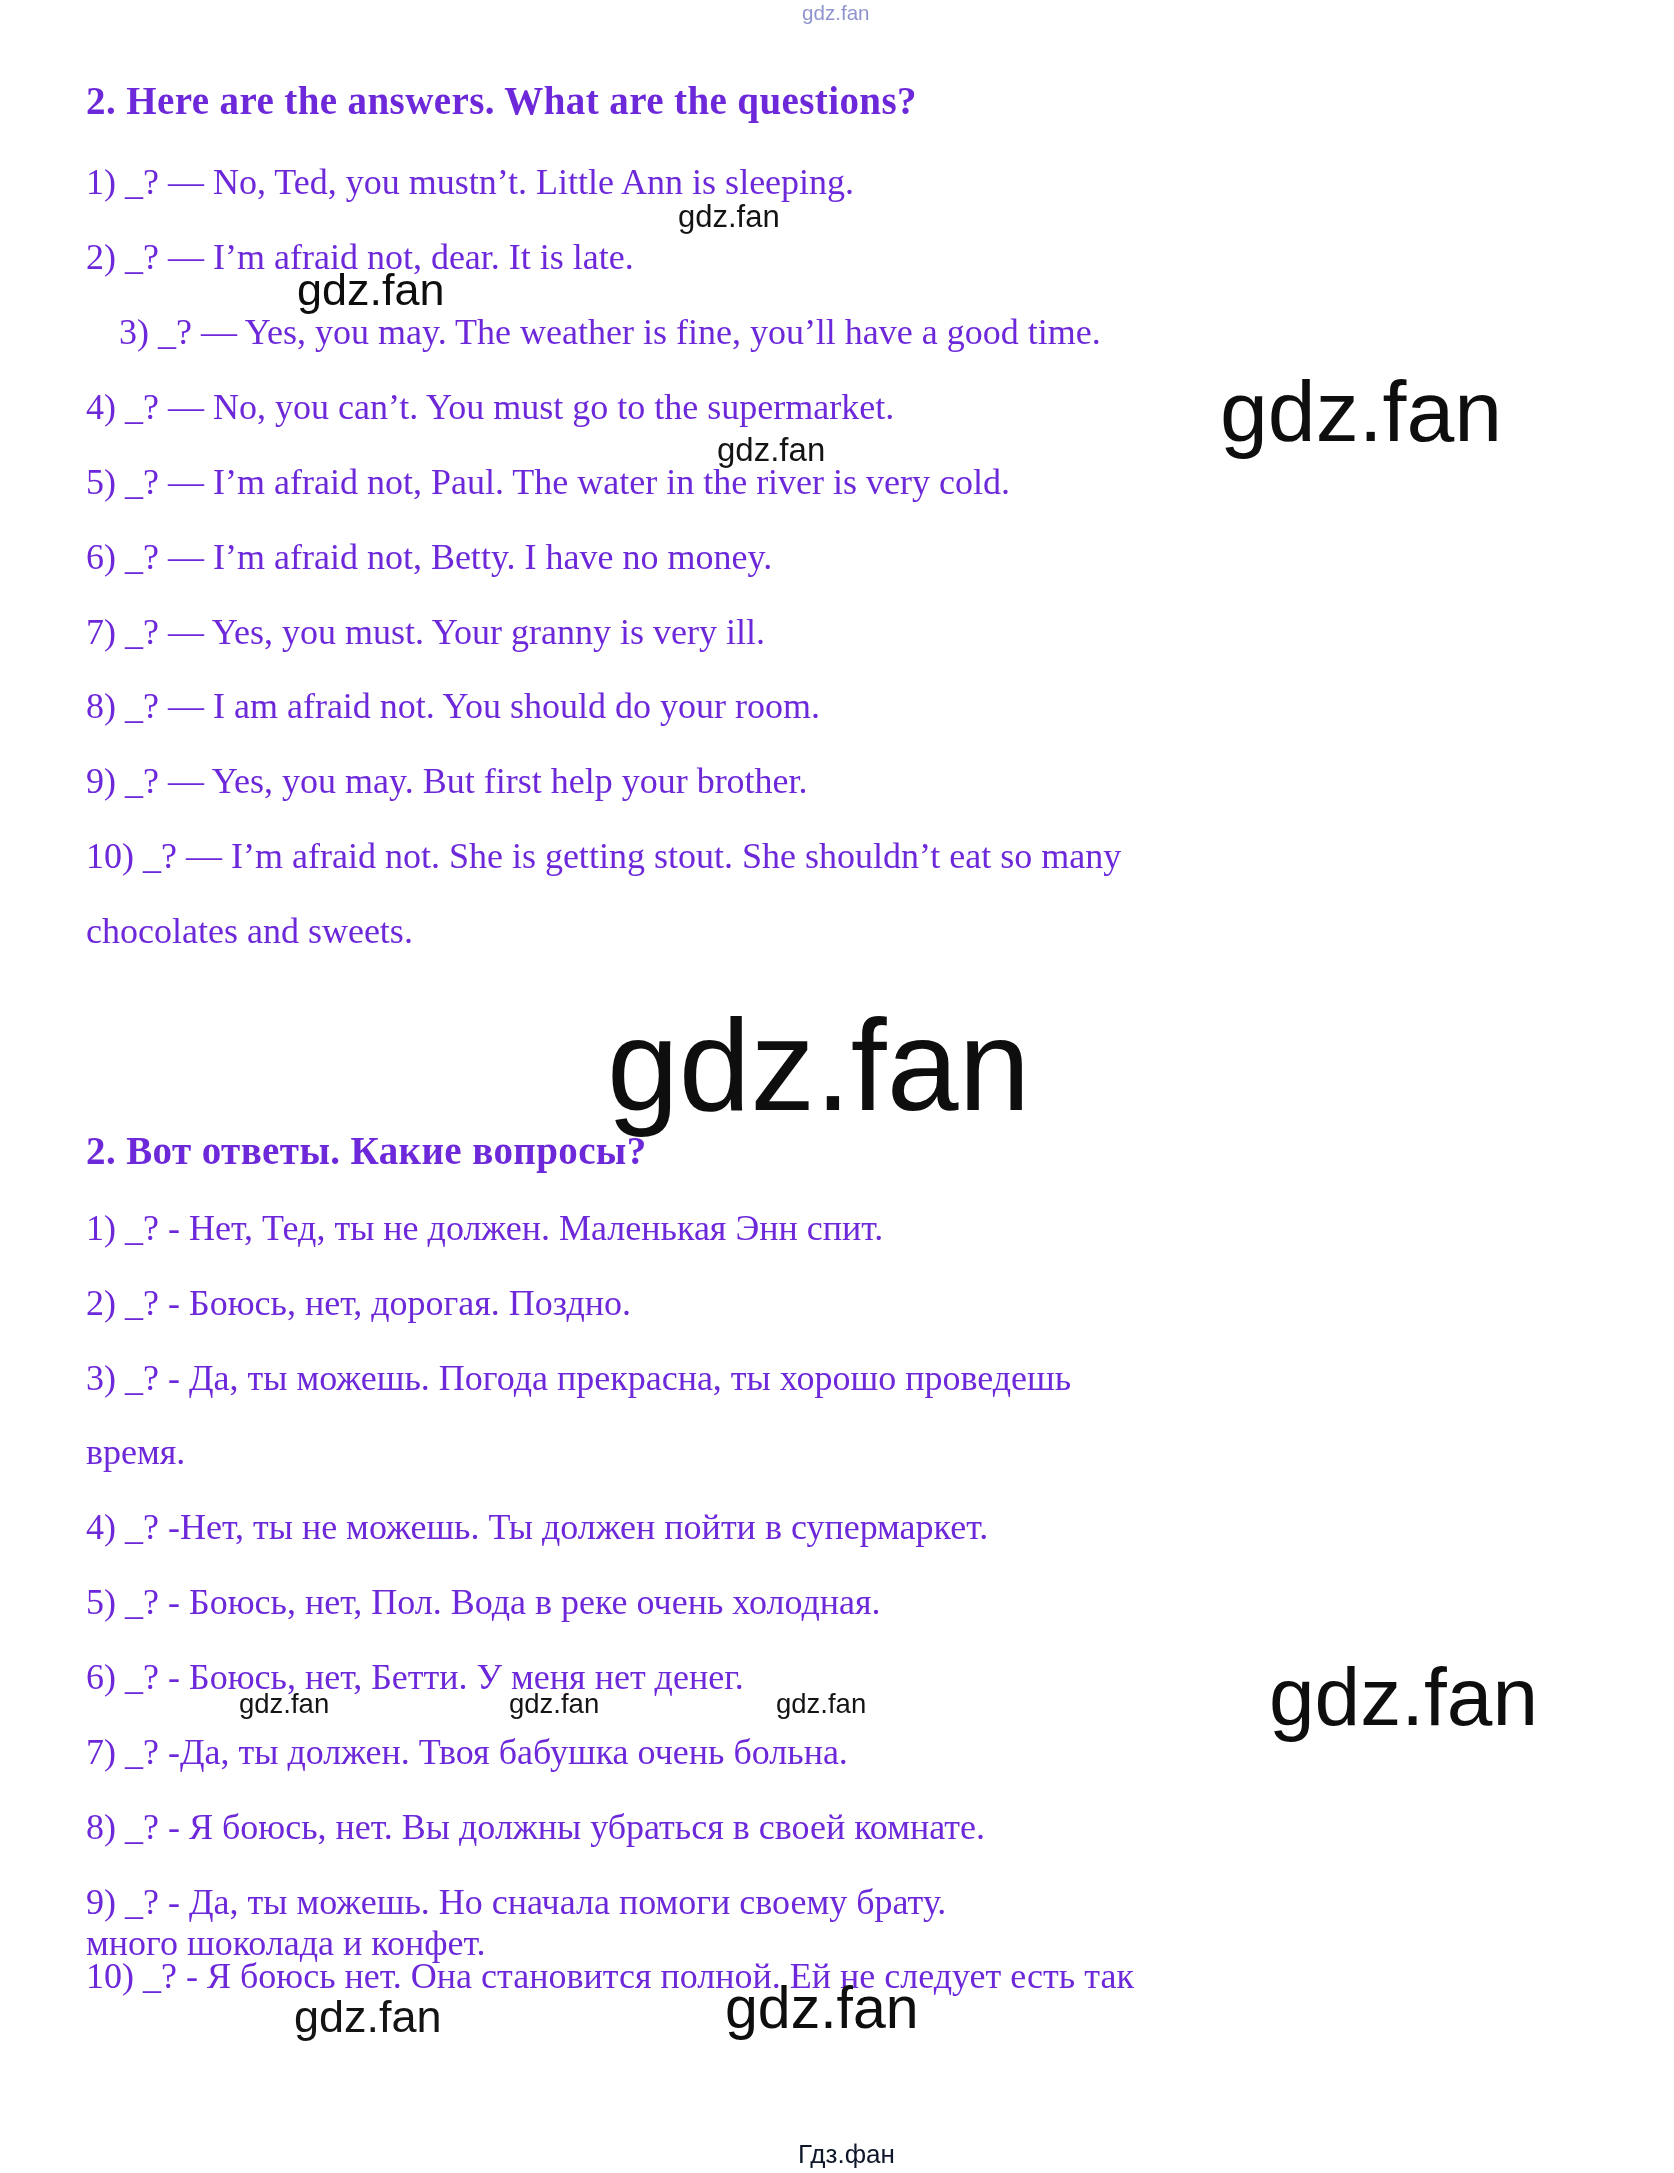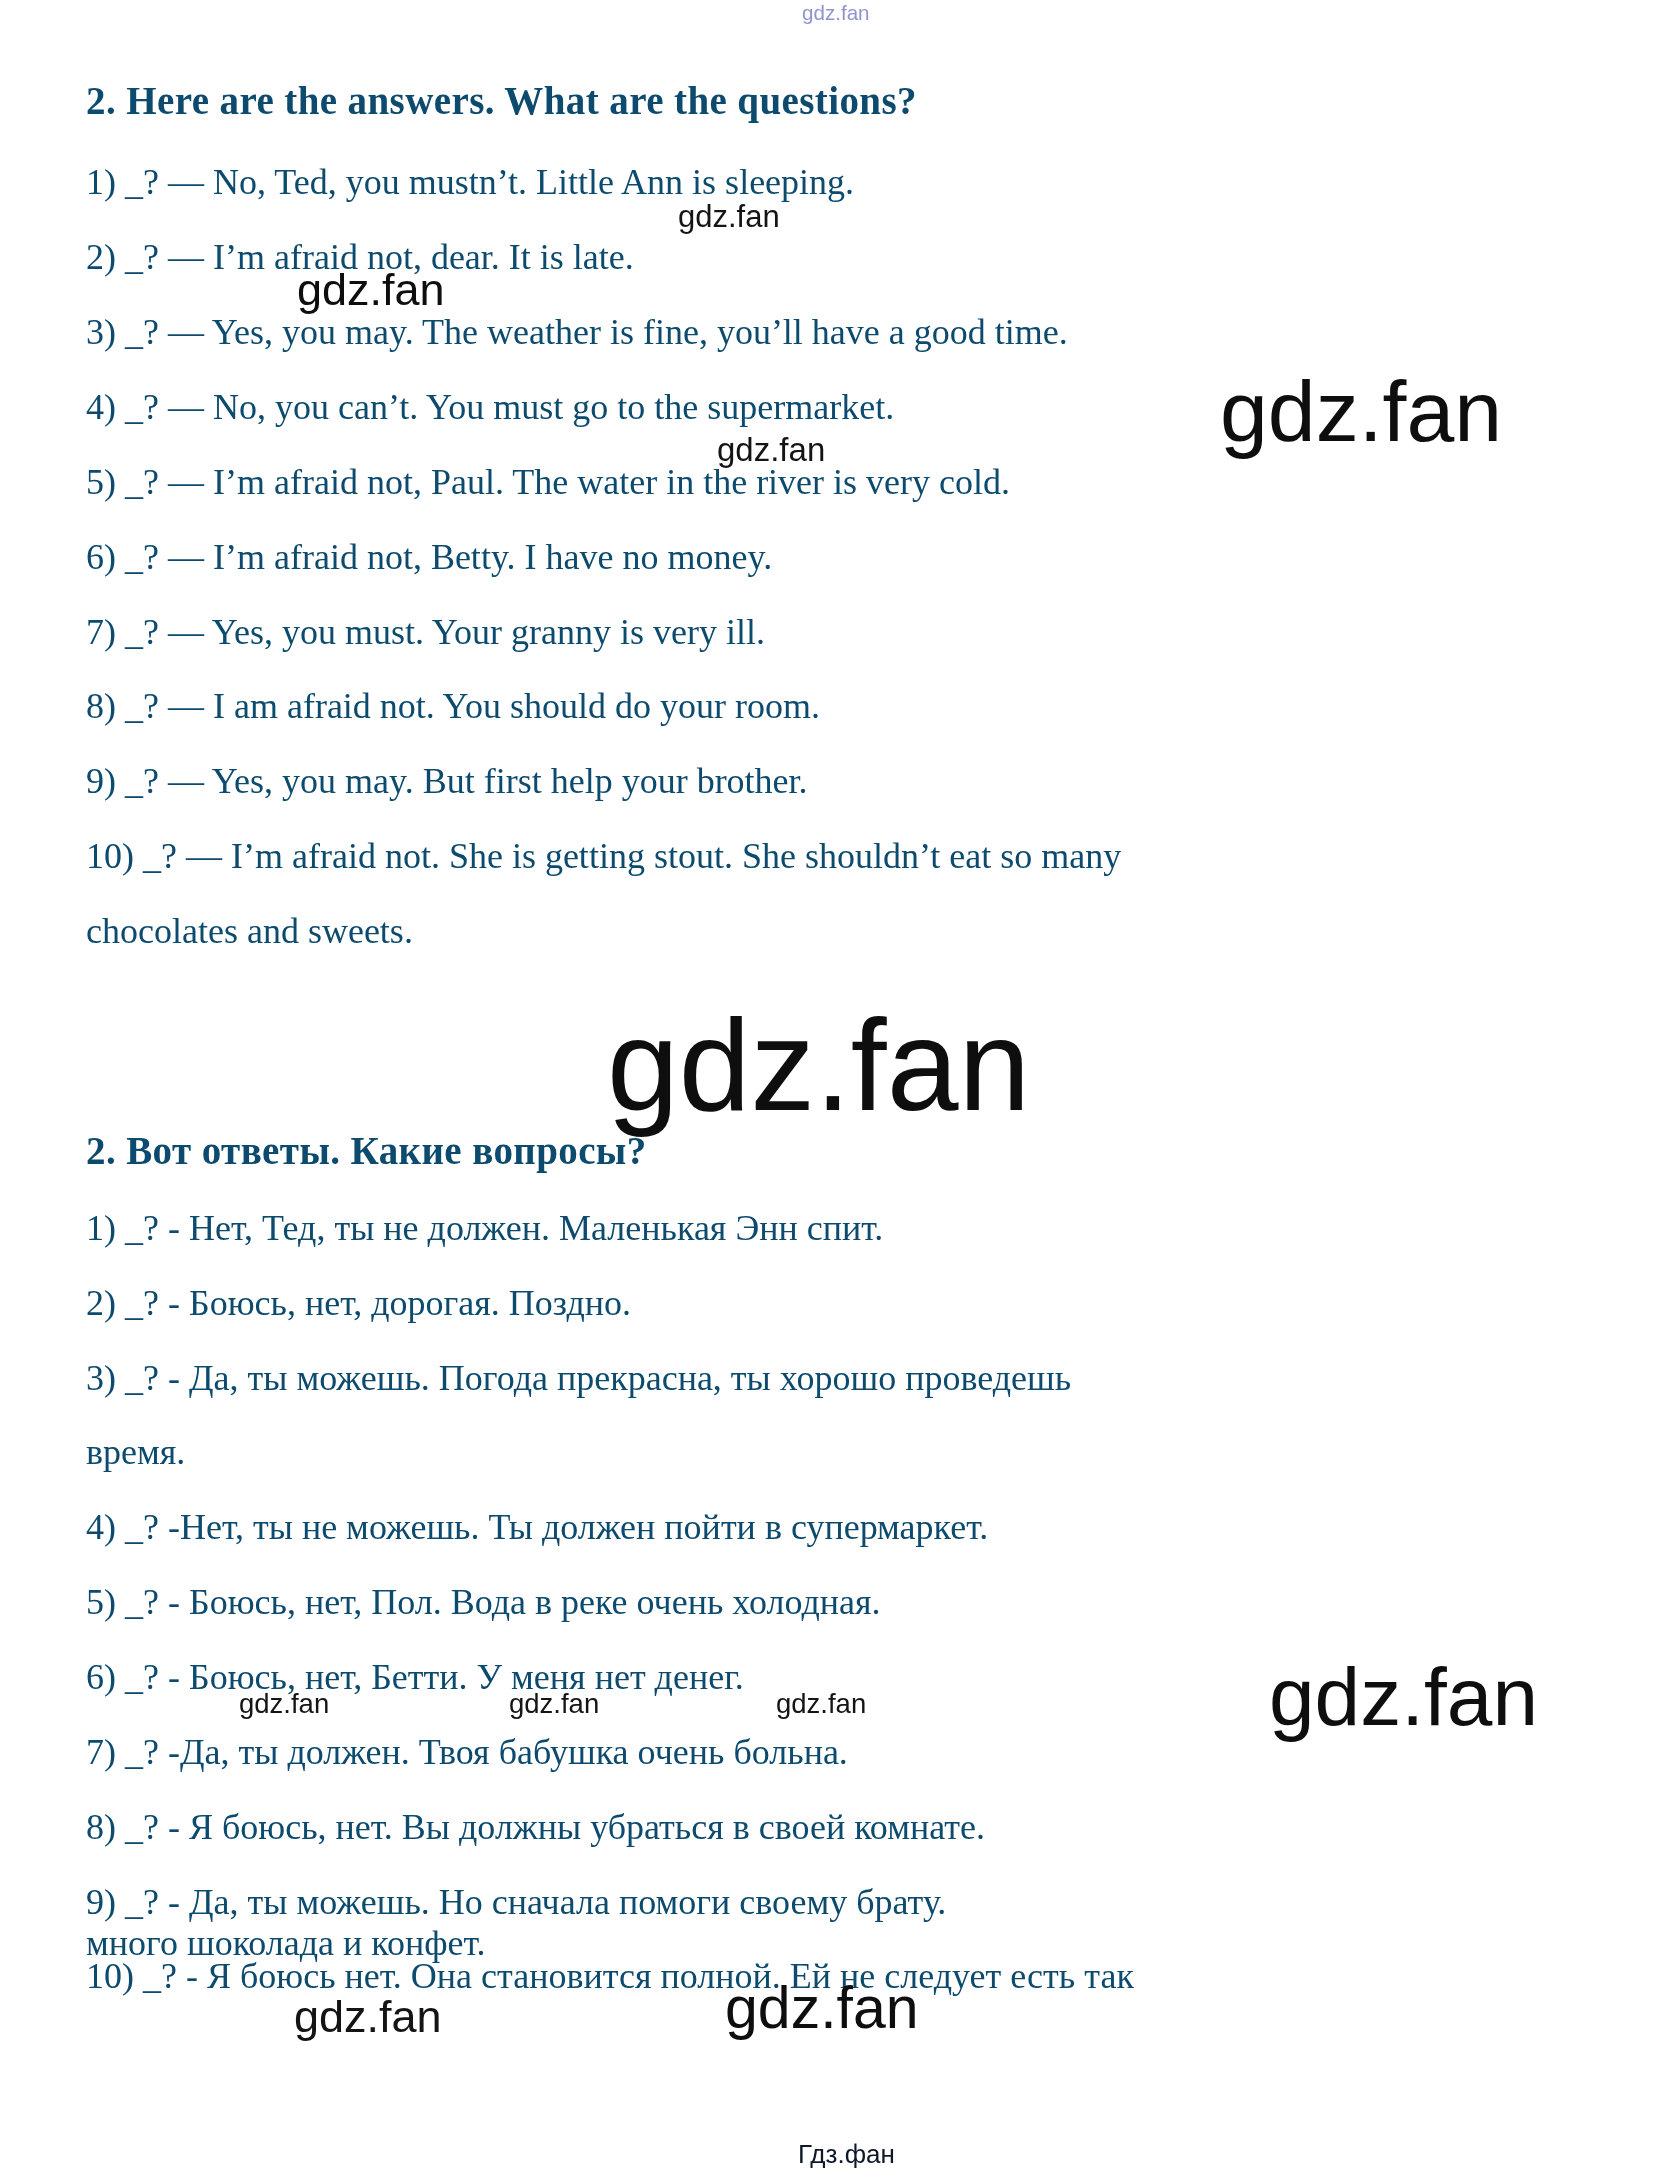--- a/index.html
+++ b/index.html
@@ -13,21 +13,21 @@
     height: 2173px;
     background: #ffffff;
     overflow: hidden;
   }
   .line {
     position: absolute;
     left: 86px;
     font-family: "Liberation Serif", "DejaVu Serif", serif;
     font-size: 36px;
     line-height: 1.1;
-    color: #0c4a6e;
+    color: #6d28d9;
     white-space: nowrap;
   }
   .heading {
     font-weight: bold;
     font-size: 39px;
     letter-spacing: 0.4px;
   }
   .wm {
     position: absolute;
     font-family: "Liberation Sans", "DejaVu Sans", sans-serif;
@@ -47,21 +47,21 @@
 </head>
 <body>
 
 <div id="page">
 
   <div class="line heading" style="top:80px">2. Here are the answers. What are the questions?</div>
 
   <div>
       <div class="line" style="top: 163px;">1) _? — No, Ted, you mustn’t. Little Ann is sleeping.</div>
       <div class="line" style="top: 238px;">2) _? — I’m afraid not, dear. It is late.</div>
-      <div class="line" style="top: 313px;">3) _? — Yes, you may. The weather is fine, you’ll have a good time.</div>
+      <div class="line" style="top: 313px; margin-left: 33px;">3) _? — Yes, you may. The weather is fine, you’ll have a good time.</div>
       <div class="line" style="top: 388px;">4) _? — No, you can’t. You must go to the supermarket.</div>
       <div class="line" style="top: 463px;">5) _? — I’m afraid not, Paul. The water in the river is very cold.</div>
       <div class="line" style="top: 538px;">6) _? — I’m afraid not, Betty. I have no money.</div>
       <div class="line" style="top: 613px;">7) _? — Yes, you must. Your granny is very ill.</div>
       <div class="line" style="top: 687px;">8) _? — I am afraid not. You should do your room.</div>
       <div class="line" style="top: 762px;">9) _? — Yes, you may. But first help your brother.</div>
       <div class="line" style="top: 837px;">10) _? — I’m afraid not. She is getting stout. She shouldn’t eat so many</div>
       <div class="line" style="top: 912px;">chocolates and sweets.</div>
     </div>
 

